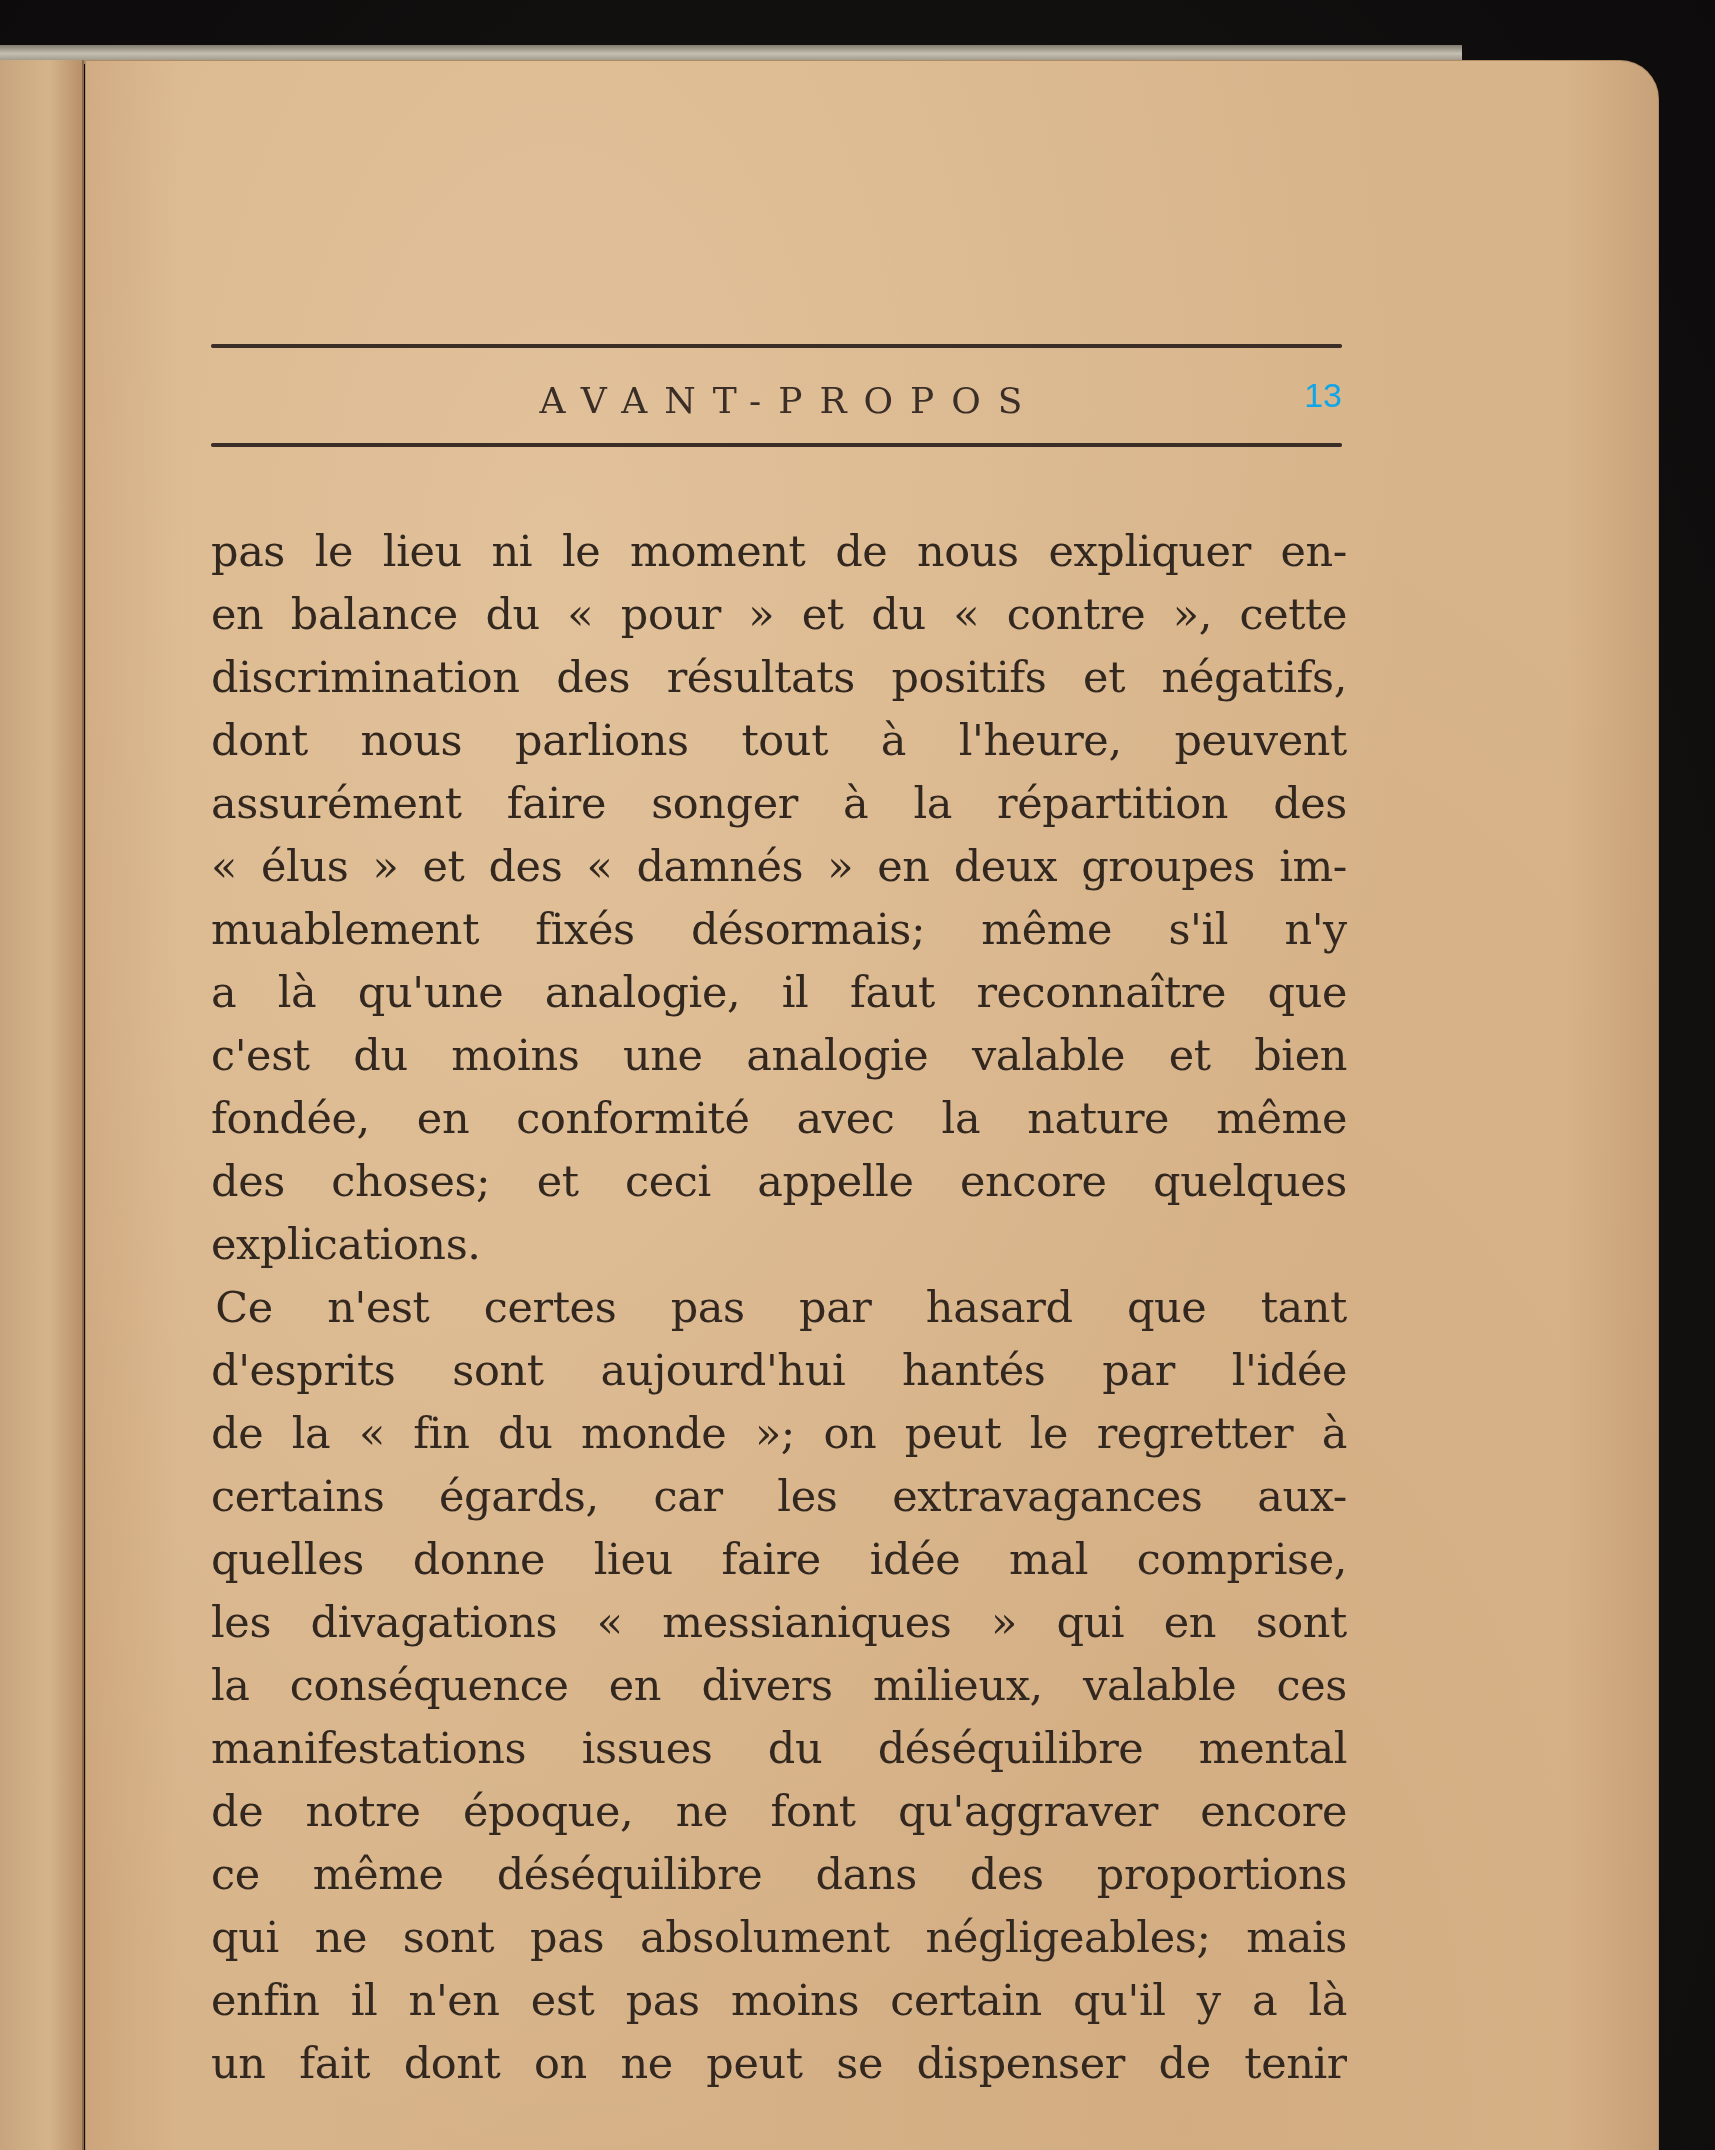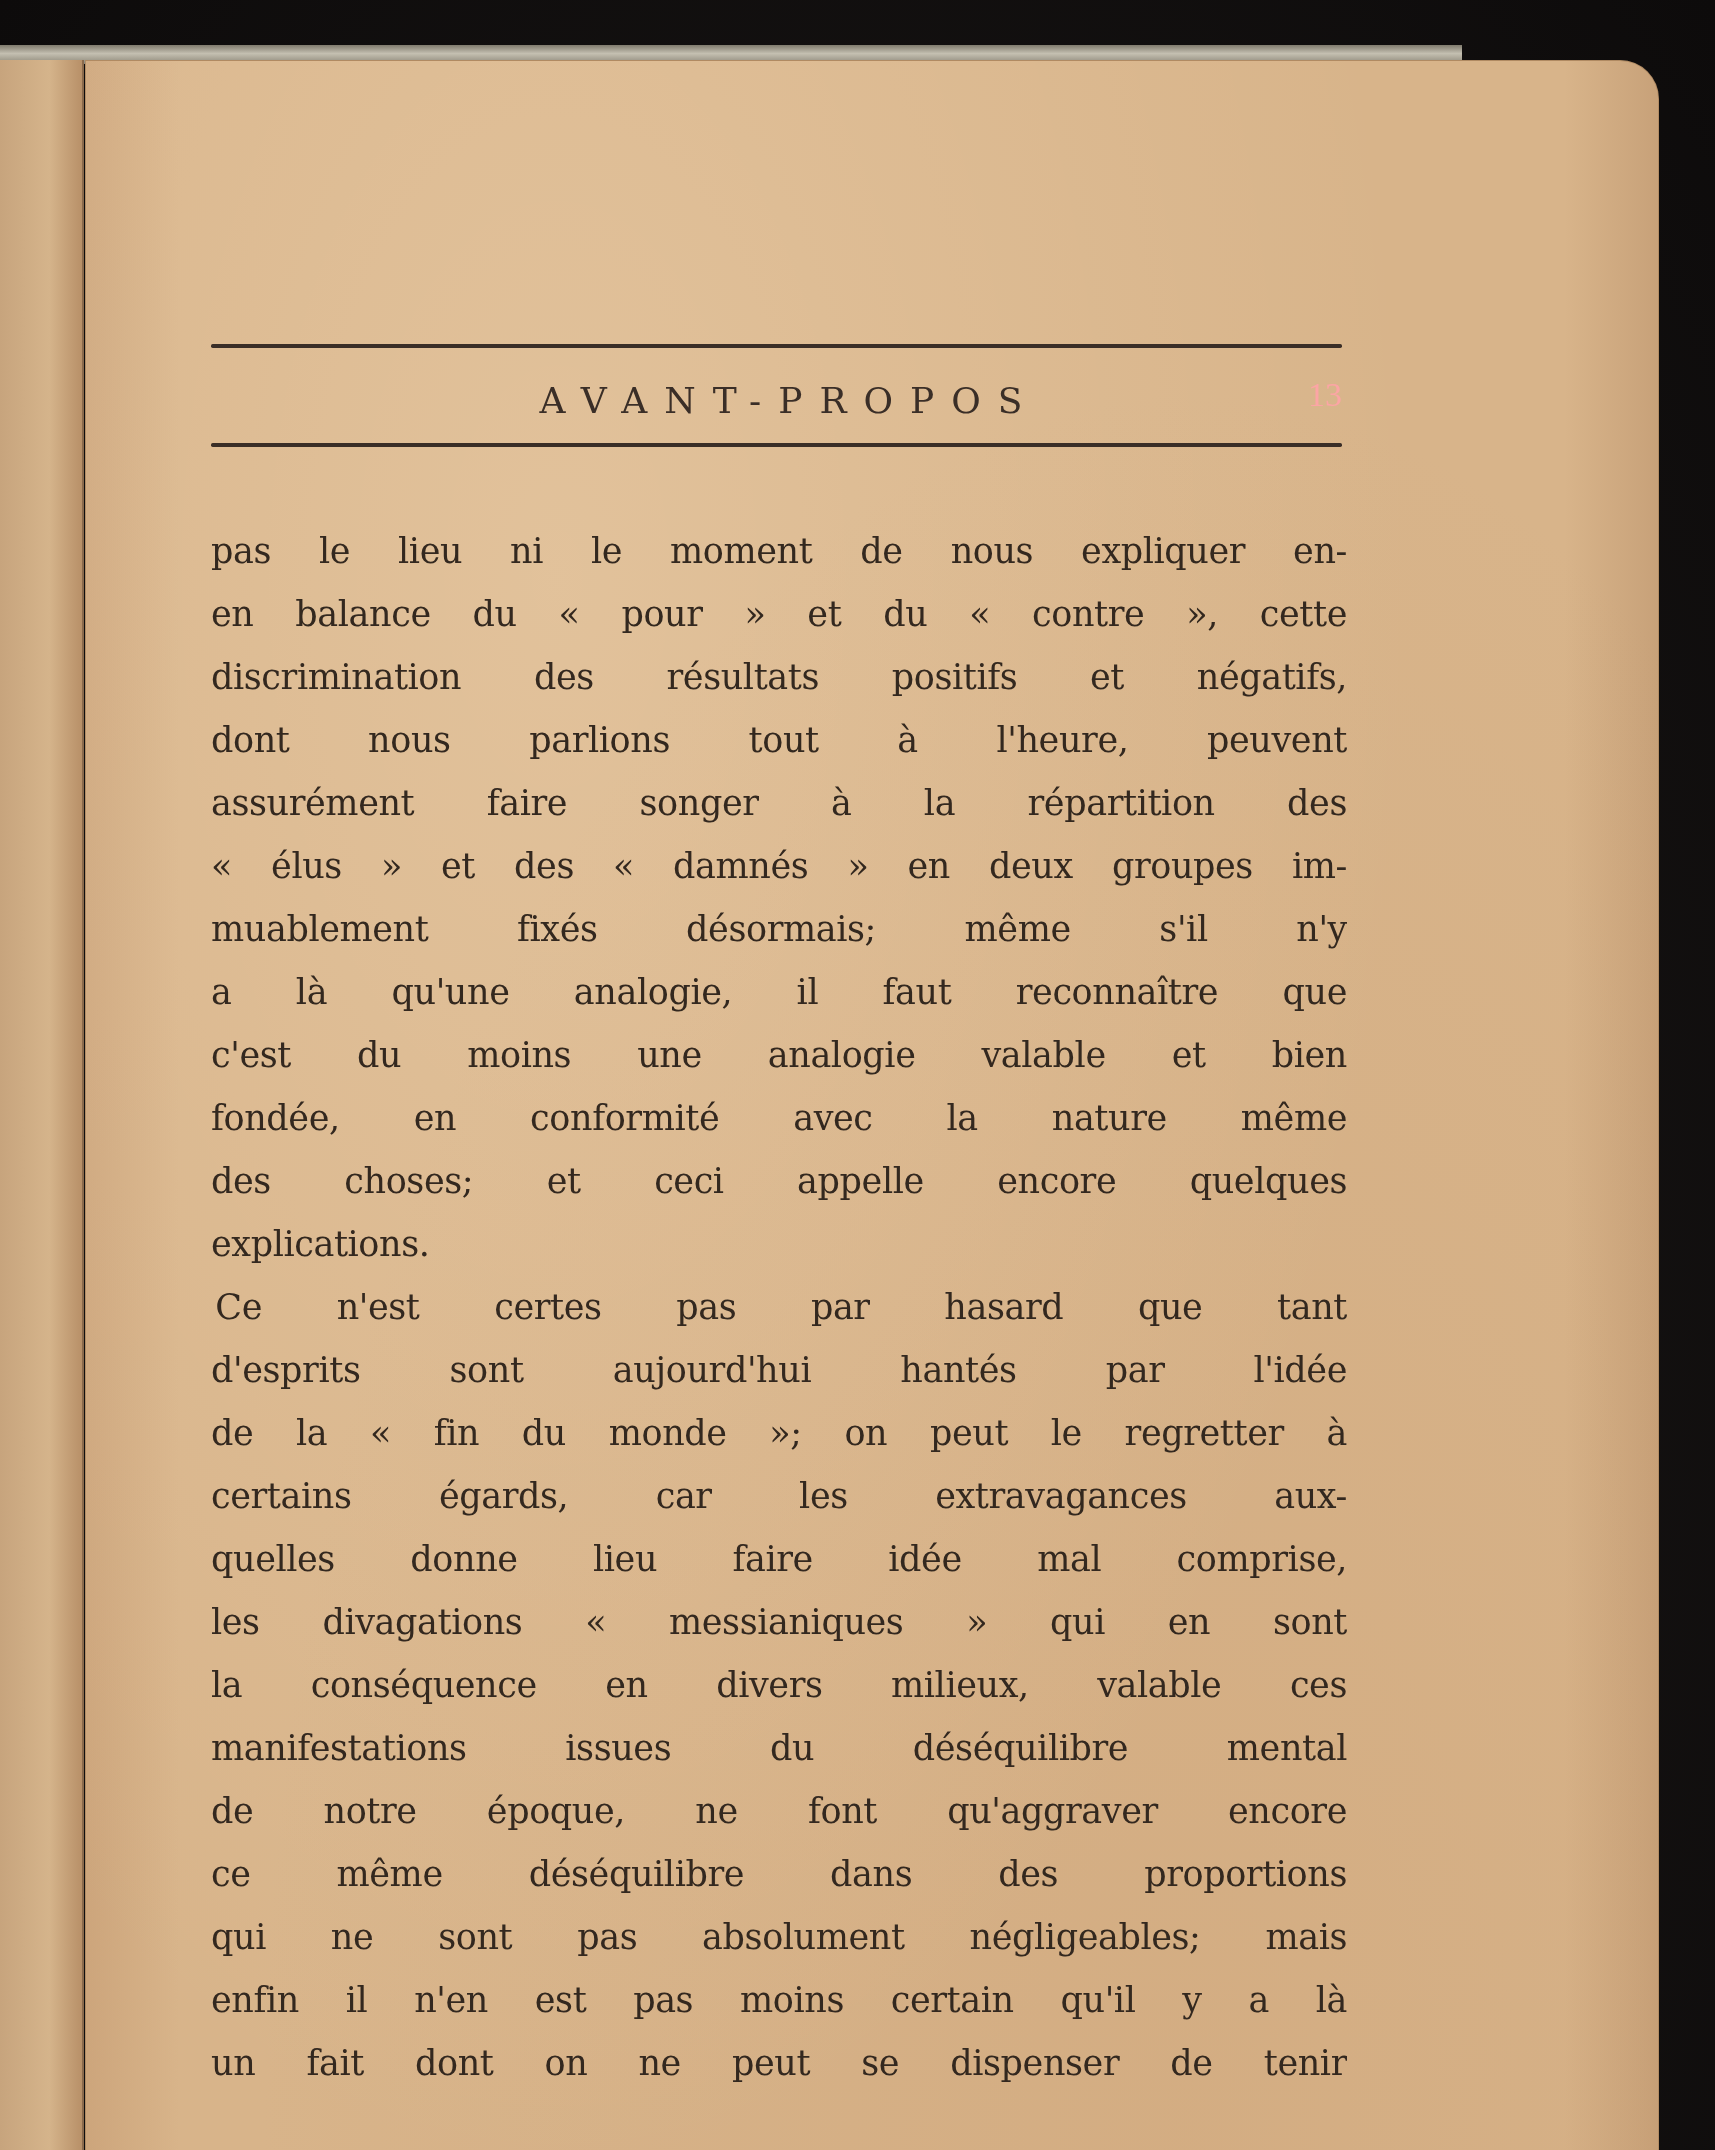--- a/index.html
+++ b/index.html
@@ -75,33 +75,33 @@
     font-family: "DejaVu Serif", serif;
     font-size: 36px;
     letter-spacing: 17px;
     color: #3a2e27;
     padding-left: 26px;
   }
   .page-number {
     position: absolute;
     right: 0;
     top: 28px;
-    font-family: Liberation Serif, serif;
+    font-family: Liberation Sans, sans-serif;
     font-size: 34px;
-    color: #fca5a5;
+    color: #0ea5e9;
   }
   .text-block {
     position: absolute;
     left: 211px;
     top: 520px;
     width: 1136px;
   }
   .line {
     font-family: "DejaVu Serif", serif;
-    font-size: 35px;
+    font-size: 43px;
     line-height: 63px;
     color: #33281f;
     text-align: justify;
     text-align-last: justify;
     white-space: nowrap;
     overflow: hidden;
     height: 63px;
     letter-spacing: -0.4px;
   }
   .line.last {

